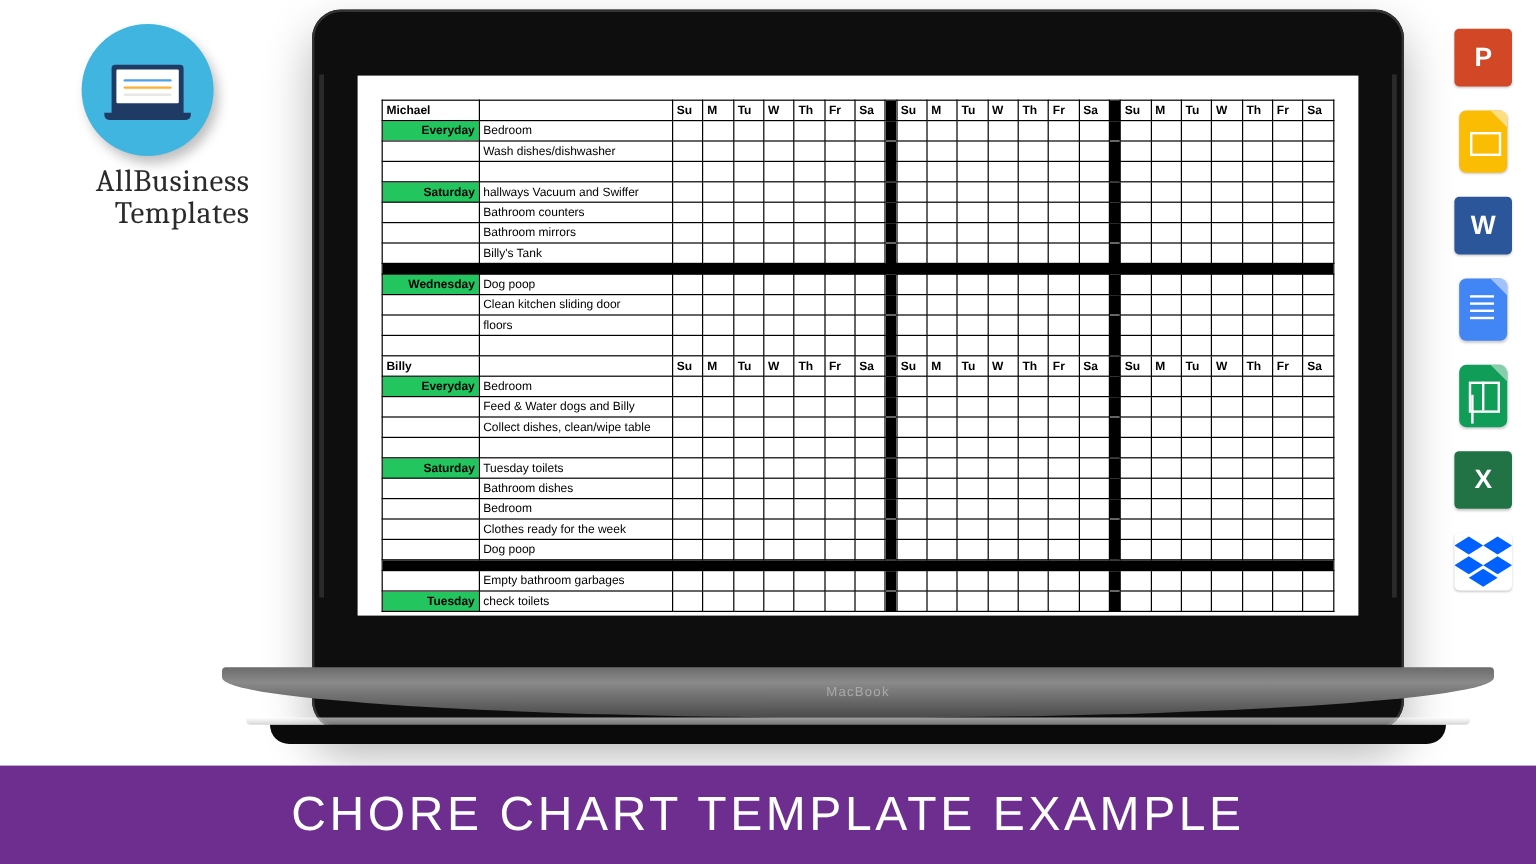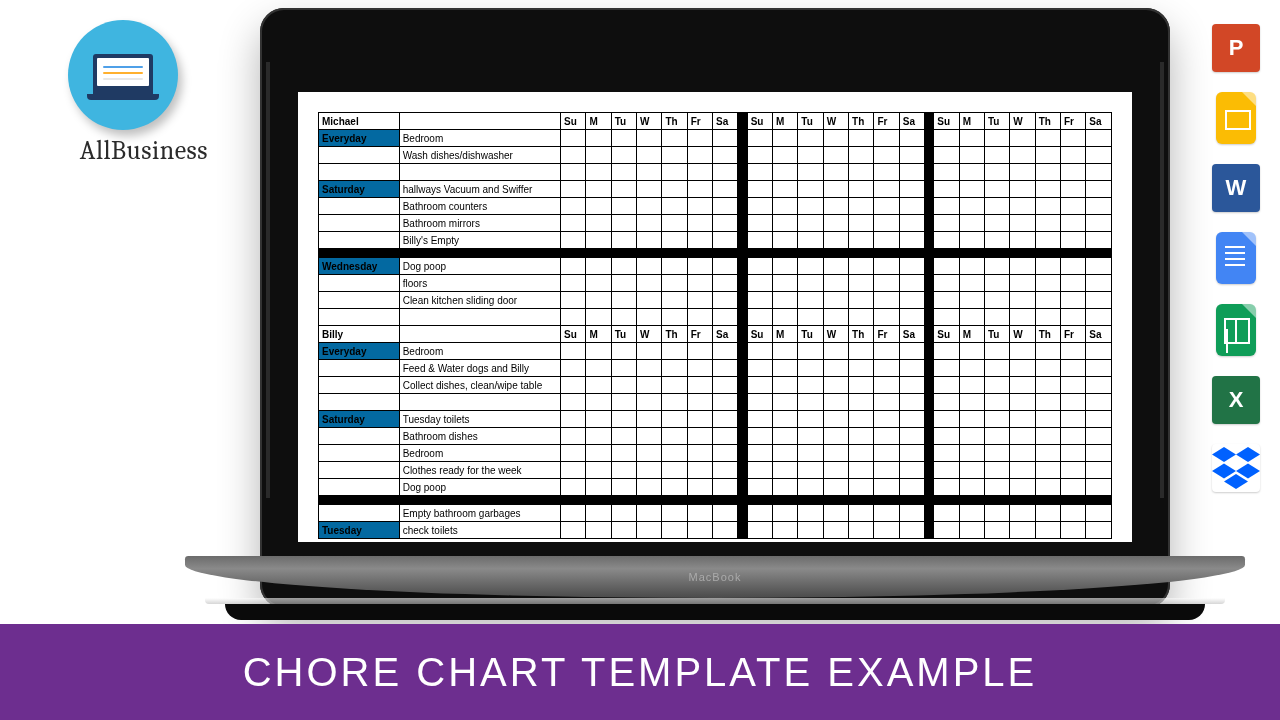--- a/index.html
+++ b/index.html
@@ -12,38 +12,38 @@
   .laptop-shape::before { content:""; position:absolute; inset:4px 4px 10px 4px; background:#fff; border-radius:1px; }
   .laptop-base { position:absolute; bottom:-4px; left:-6px; right:-6px; height:6px; background:#1f3a63; border-radius:0 0 4px 4px; }
   .laptop-line { position:absolute; left:10px; right:10px; height:2px; border-radius:1px; }
   .la { top:12px; background:#4fa0e8; } .lb { top:18px; background:#ffb02e; } .lc { top:24px; background:#e8e8e8; }
   .logo-text { margin-top:8px; font-family:Cambria,Georgia,serif; font-size:26px; line-height:1.05; color:#2b2b2b; letter-spacing:.5px; }
 
   
   .laptop { position:absolute; left:260px; top:8px; width:910px; height:600px; background:#0e0e0e; border-radius:24px; box-shadow:inset 0 0 0 2px #333,0 20px 40px rgba(0,0,0,.3); display:flex; align-items:flex-start; justify-content:center; }
   .bezel-side { position:absolute; top:54px; bottom:110px; width:4px; background:#2a2a2a; }
   .bezel-side.l { left:6px; } .bezel-side.r { right:6px; }
-  .screen { margin-top:84px; width:834px; height:450px; background:#fff; padding:20px 20px 10px 20px; box-sizing:border-box; overflow:hidden; }
+  .screen { margin-top:55px; width:834px; height:450px; background:#fff; padding:20px 20px 10px 20px; box-sizing:border-box; overflow:hidden; }
   .hinge { position:absolute; bottom:0; left:50%; transform:translateX(-50%); width:1060px; height:52px; }
   .hinge-top { height:42px; background:linear-gradient(#6b6b6b,#8a8a8a 30%,#4a4a4a); border-radius:4px 4px 60% 60%/4px 4px 40px 40px; display:flex; align-items:center; justify-content:center; color:#aaa; font-size:11px; letter-spacing:1px; }
   .hinge-light { height:6px; background:linear-gradient(#fff,#bbb); margin:0 20px; border-radius:0 0 4px 4px; opacity:.6; }
   .hinge-bot { height:16px; background:#0a0a0a; margin:0 40px; border-radius:0 0 60px 60px; }
 
   
   .sheet { width:100%; border-collapse:collapse; font-size:10px; table-layout:fixed; }
   .sheet td { border:1px solid #000; padding:1px 3px; height:14px; white-space:nowrap; overflow:hidden; }
   col.cname { width:70px; } col.ctask { width:140px; }
   col.gap { width:8px; } col.day { width:22px; }
   tr.divider td { background:#000; height:8px; padding:0; }
-  td.heading { background:#0369a1; font-weight:bold; }
+  td.heading { background:#22c55e; font-weight:bold;text-align:right; }
   td.bold { font-weight:bold; }
   td.gapcell { background:#000; }
 
   
-  .banner { position:absolute; left:0; right:0; bottom:0; height:96px; background:#6d2e8f; display:flex; align-items:center; justify-content:center; color:#fff; font-size:40px; letter-spacing:3px; font-family:"Segoe UI",Arial,sans-serif; }
+  .banner { position:absolute; left:0; right:0; bottom:0; height:82px; background:#6d2e8f; display:flex; align-items:center; justify-content:center; color:#fff; font-size:40px; letter-spacing:3px; font-family:"Segoe UI",Arial,sans-serif; }
 
   
   .apps { position:absolute; right:14px; top:24px; width:60px; display:flex; flex-direction:column; gap:20px; align-items:center; }
   .app { width:48px; height:48px; border-radius:4px; display:flex; align-items:center; justify-content:center; color:#fff; font-weight:bold; font-size:22px; font-family:"Segoe UI",Arial,sans-serif; box-shadow:0 1px 2px rgba(0,0,0,.2); }
   .gslides { background:#fbbc04; border-radius:6px; position:relative; width:40px; height:52px; }
   .gslides::before { content:""; position:absolute; left:9px; top:18px; width:22px; height:16px; border:2px solid #fff; }
   .gdocs { background:#4285f4; border-radius:6px; position:relative; width:40px; height:52px; }
   .gdocs::before { content:""; position:absolute; left:9px; top:14px; width:20px; height:2px; background:#fff; box-shadow:0 6px 0 #fff,0 12px 0 #fff,0 18px 0 #fff; }
   .gsheets { background:#0f9d58; border-radius:6px; position:relative; width:40px; height:52px; }
   .gsheets::before { content:""; position:absolute; left:8px; top:14px; width:22px; height:22px; border:2px solid #fff; }
@@ -60,20 +60,21 @@
     <div class="logo-circle">
       <div class="laptop-shape">
         <div class="laptop-line la"></div>
           <div class="laptop-line lb"></div>
           <div class="laptop-line lc"></div>
         <div class="laptop-base"></div>
       </div>
     </div>
     <div class="logo-text">
       <div>AllBusiness</div>
+      <div>Templates</div>
     </div>
   </div>
 
   <div class="laptop">
     <div class="bezel-side l"></div>
       <div class="bezel-side r"></div>
     <div class="screen">
       <table class="sheet" id="sheet">
         <colgroup>
           <col class="cname">
@@ -287,21 +288,21 @@
               <td></td>
               <td></td>
               <td></td>
               <td></td>
               <td></td>
               <td></td>
               <td></td>
             </tr>
             <tr>
               <td></td>
-              <td>Billy's Empty</td>
+              <td>Billy's Tank</td>
               <td></td>
               <td></td>
               <td></td>
               <td></td>
               <td></td>
               <td></td>
               <td></td>
               <td class="gapcell"></td>
               <td></td>
               <td></td>
@@ -344,48 +345,48 @@
               <td></td>
               <td></td>
               <td></td>
               <td></td>
               <td></td>
               <td></td>
               <td></td>
             </tr>
             <tr>
               <td></td>
+              <td>Clean kitchen sliding door</td>
+              <td></td>
+              <td></td>
+              <td></td>
+              <td></td>
+              <td></td>
+              <td></td>
+              <td></td>
+              <td class="gapcell"></td>
+              <td></td>
+              <td></td>
+              <td></td>
+              <td></td>
+              <td></td>
+              <td></td>
+              <td></td>
+              <td class="gapcell"></td>
+              <td></td>
+              <td></td>
+              <td></td>
+              <td></td>
+              <td></td>
+              <td></td>
+              <td></td>
+            </tr>
+            <tr>
+              <td></td>
               <td>floors</td>
-              <td></td>
-              <td></td>
-              <td></td>
-              <td></td>
-              <td></td>
-              <td></td>
-              <td></td>
-              <td class="gapcell"></td>
-              <td></td>
-              <td></td>
-              <td></td>
-              <td></td>
-              <td></td>
-              <td></td>
-              <td></td>
-              <td class="gapcell"></td>
-              <td></td>
-              <td></td>
-              <td></td>
-              <td></td>
-              <td></td>
-              <td></td>
-              <td></td>
-            </tr>
-            <tr>
-              <td></td>
-              <td>Clean kitchen sliding door</td>
               <td></td>
               <td></td>
               <td></td>
               <td></td>
               <td></td>
               <td></td>
               <td></td>
               <td class="gapcell"></td>
               <td></td>
               <td></td>

